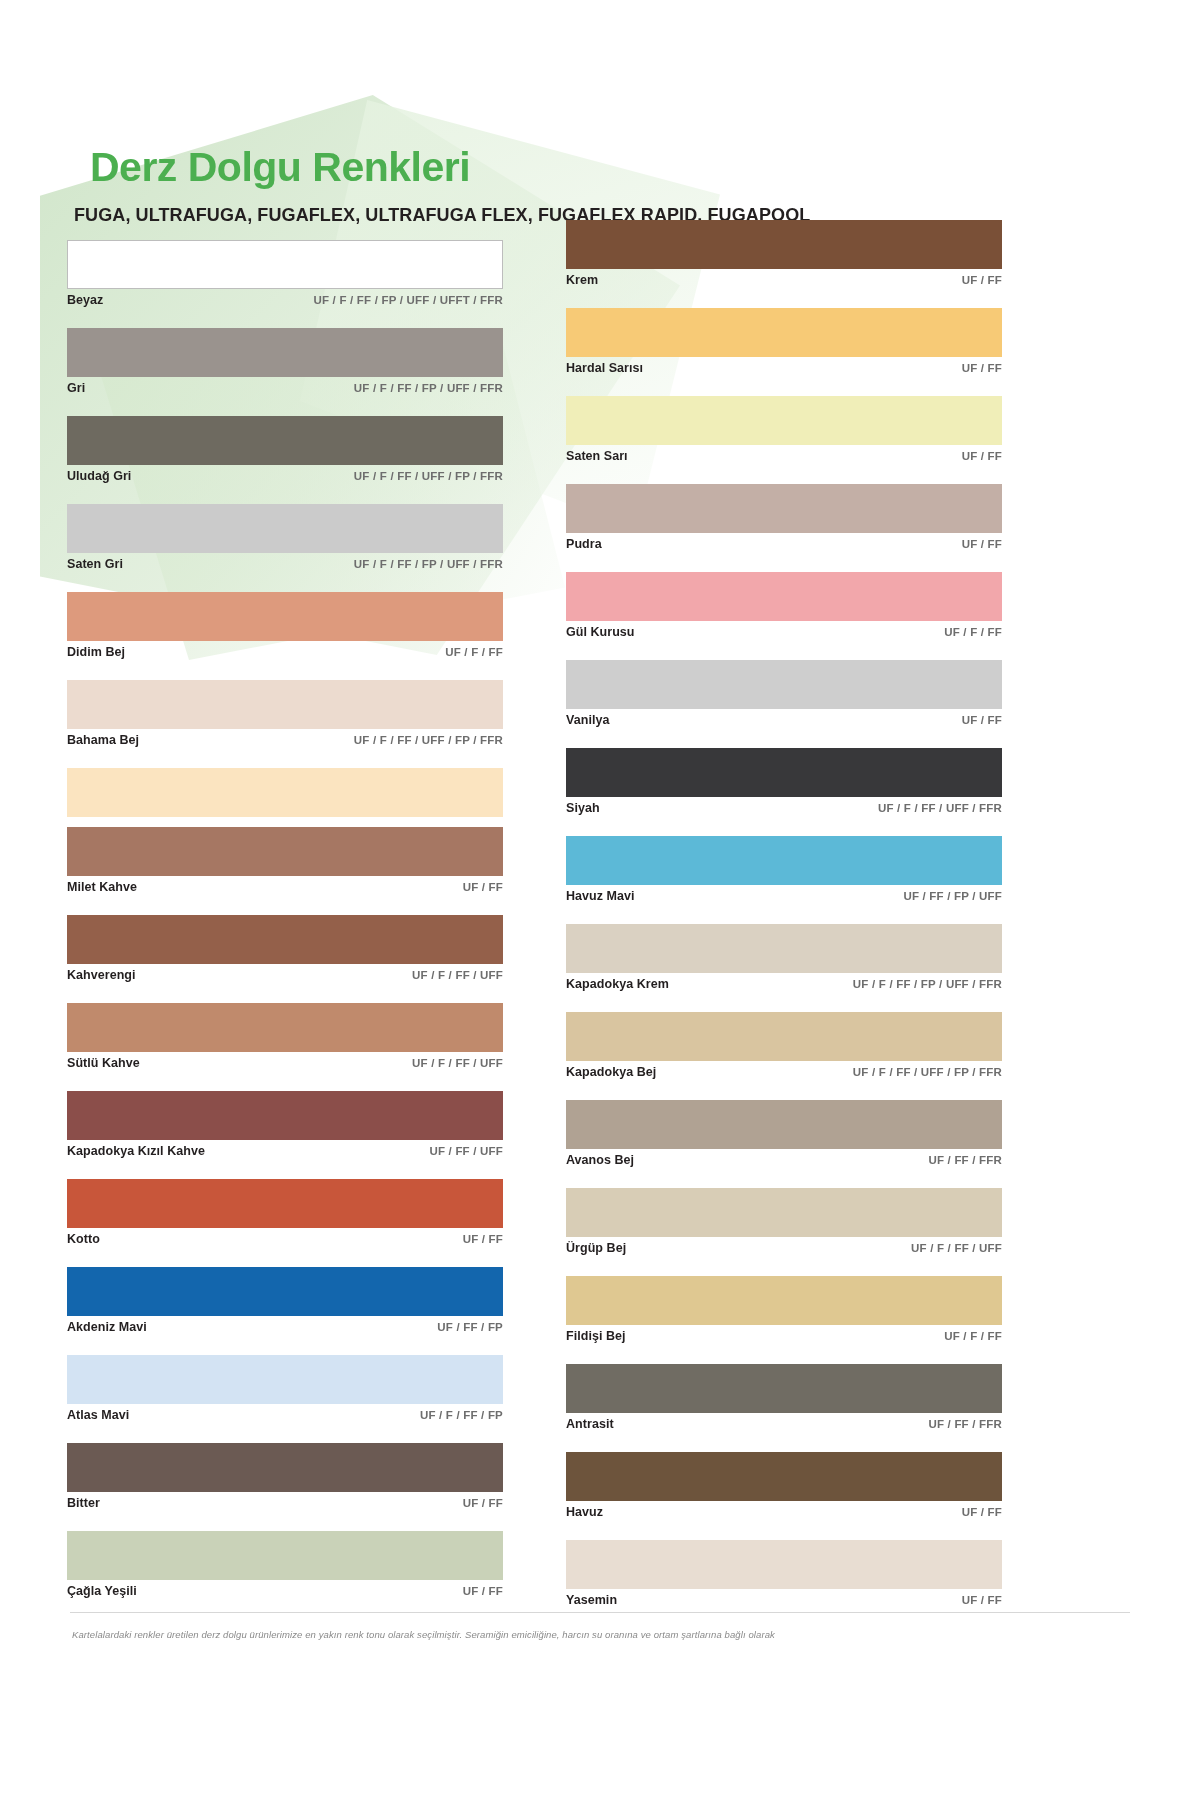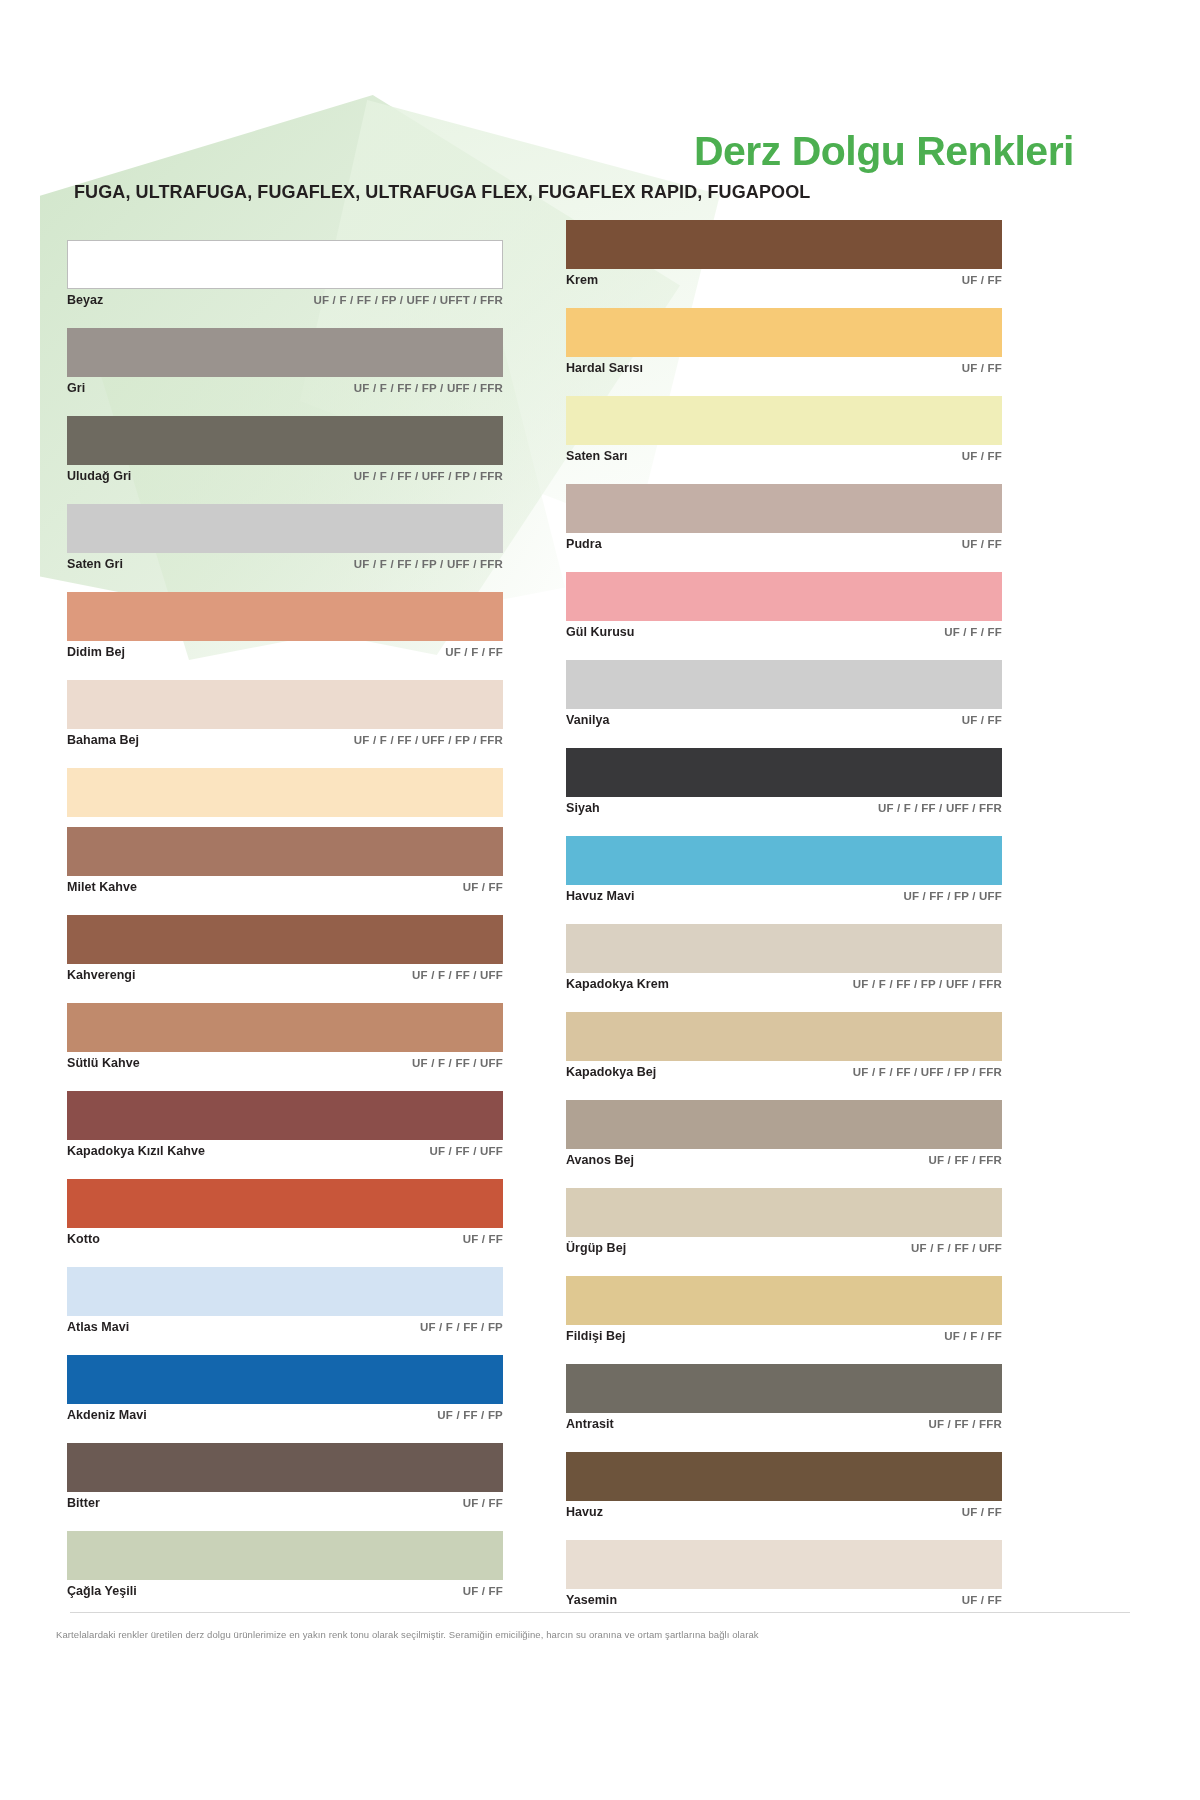--- a/index.html
+++ b/index.html
@@ -63,23 +63,22 @@
     left: 74px;
     top: 130px;
     width: 1000px;
   }
   .title {
     font-size: 41px;
     font-weight: bold;
     color: #4caf50;
     letter-spacing: -0.5px;
     line-height: 1.05;
-    margin: 0;
+    margin: 16px;
     font-family: "Liberation Sans", sans-serif;
-    text-align: right;
   }
   .subtitle {
     margin: 9px 0 0 0;
     font-size: 18px;
     font-weight: bold;
     color: #231f20;
     letter-spacing: 0.1px;
     white-space: nowrap;
   }
 
@@ -138,27 +137,28 @@
   .footer-rule {
     position: absolute;
     left: 70px;
     top: 1612px;
     width: 1060px;
     height: 1px;
     background: #d7d7d7;
   }
   .footer-note {
     position: absolute;
-    left: 56px;
+    left: 72px;
     top: 1628px;
     width: 1060px;
     font-size: 9.5px;
     color: #8a8a8a;
     line-height: 1.5;
     letter-spacing: 0.1px;
+    font-style: italic;
   }
 </style>
 </head>
 <body>
 
 <div id="page">
 
   <div class="wm wm1"></div>
   <div class="wm wm2"></div>
   <div class="wm wm3"></div>
@@ -246,34 +246,34 @@
             </div>
           </div>
           <div class="swatch-row">
             <div class="swatch" style="background: rgb(200, 86, 58);"></div>
             <div class="meta">
               <span class="cname">Kotto</span>
               <span class="ccodes">UF / FF</span>
             </div>
           </div>
           <div class="swatch-row">
+            <div class="swatch" style="background: rgb(19, 102, 173);"></div>
+            <div class="meta">
+              <span class="cname">Akdeniz Mavi</span>
+              <span class="ccodes">UF / FF / FP</span>
+            </div>
+          </div>
+          <div class="swatch-row">
             <div class="swatch" style="background: rgb(211, 227, 243);"></div>
             <div class="meta">
               <span class="cname">Atlas Mavi</span>
               <span class="ccodes">UF / F / FF / FP</span>
             </div>
           </div>
           <div class="swatch-row">
-            <div class="swatch" style="background: rgb(19, 102, 173);"></div>
-            <div class="meta">
-              <span class="cname">Akdeniz Mavi</span>
-              <span class="ccodes">UF / FF / FP</span>
-            </div>
-          </div>
-          <div class="swatch-row">
             <div class="swatch" style="background: rgb(107, 90, 83);"></div>
             <div class="meta">
               <span class="cname">Bitter</span>
               <span class="ccodes">UF / FF</span>
             </div>
           </div>
           <div class="swatch-row">
             <div class="swatch" style="background: rgb(201, 210, 184);"></div>
             <div class="meta">
               <span class="cname">Çağla Yeşili</span>

